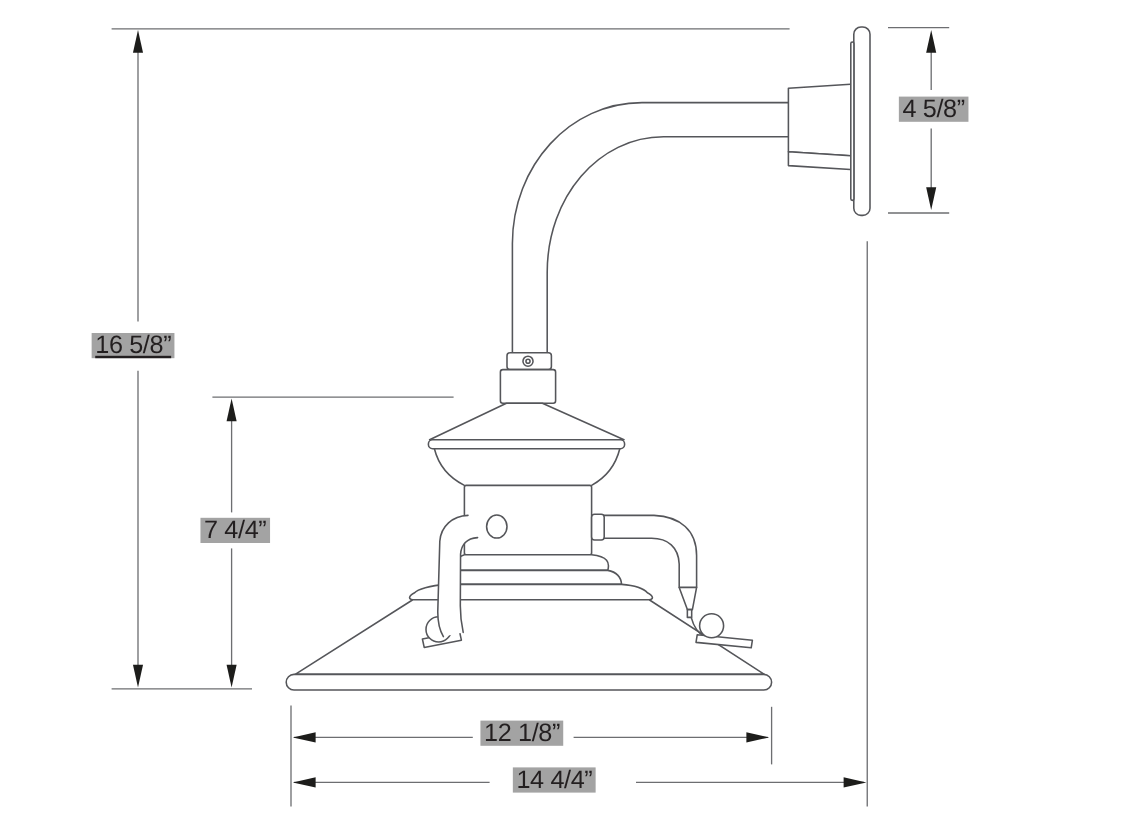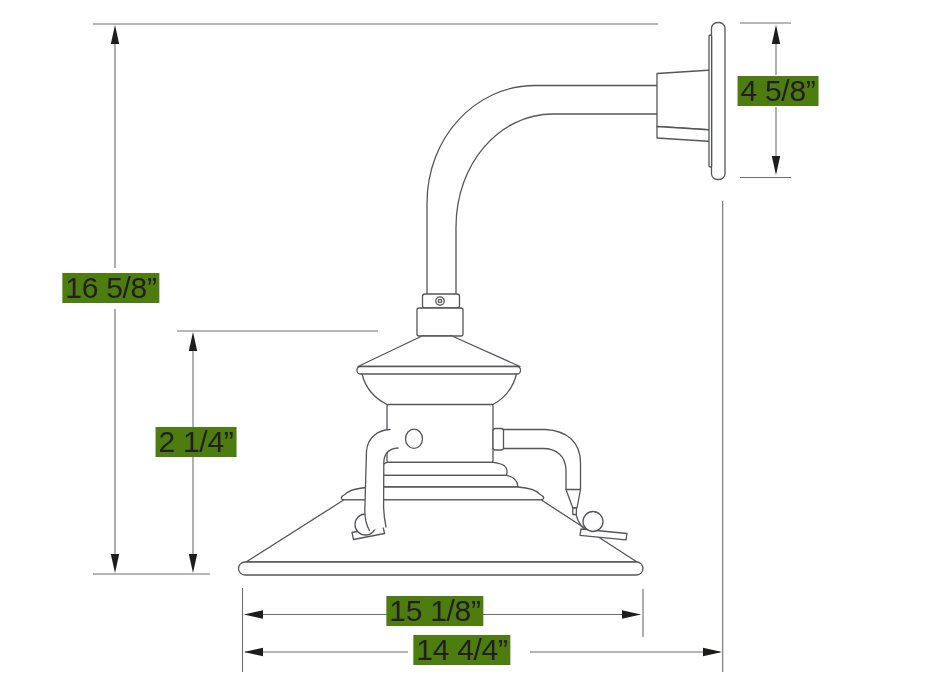--- a/index.html
+++ b/index.html
@@ -3,26 +3,26 @@
 <meta charset="utf-8">
 <style>
   html,body{margin:0;padding:0;}
   body{width:939px;height:700px;background:#fff;overflow:hidden;}
   .canvas{position:relative;width:939px;height:700px;background:#fff;}
   .canvas svg{position:absolute;left:0;top:0;}
   .dim-label{
     position:absolute;
     transform:translate(-50%,-50%);
     font-family:"Liberation Sans",sans-serif;
-    font-size:30px;
+    font-size:21px;
     font-weight:500;
     letter-spacing:-0.3px;
     color:#231f20;
     white-space:nowrap;
-    background:#4d7c0f;
+    background:#a3a3a3;
     padding:0 3px;
     line-height:1;
   }
 </style>
 </head>
 <body>
 
 <div class="canvas">
 
 <svg width="939" height="700" viewBox="0 0 939 700">
@@ -122,23 +122,23 @@
     <polygon points="193,573 188.8,554 197.2,554"></polygon>
     <polygon points="776,25 771.8,44 780.2,44"></polygon>
     <polygon points="776,175 771.8,156 780.2,156"></polygon>
     <polygon points="244,614.5 263,610.3 263,618.7"></polygon>
     <polygon points="641,614.5 622,610.3 622,618.7"></polygon>
     <polygon points="244,652 263,647.8 263,656.2"></polygon>
     <polygon points="722,652 703,647.8 703,656.2"></polygon>
   </g>
 </svg>
 
-<div class="dim-label" style="left:111px;top:288px;">16 5/8”</div>
+<div class="dim-label" style="left:111px;top:288px;text-decoration:underline;">16 5/8”</div>
 
-<div class="dim-label" style="left:196px;top:442px;">2 1/4”</div>
+<div class="dim-label" style="left:196px;top:442px;">7 4/4”</div>
 
 <div class="dim-label" style="left:778px;top:91px;">4 5/8”</div>
 
-<div class="dim-label" style="left:435px;top:611px;">15 1/8”</div>
+<div class="dim-label" style="left:435px;top:611px;">12 1/8”</div>
 
 <div class="dim-label" style="left:462px;top:650px;">14 4/4”</div>
 
 </div>
 
 </body></html>

